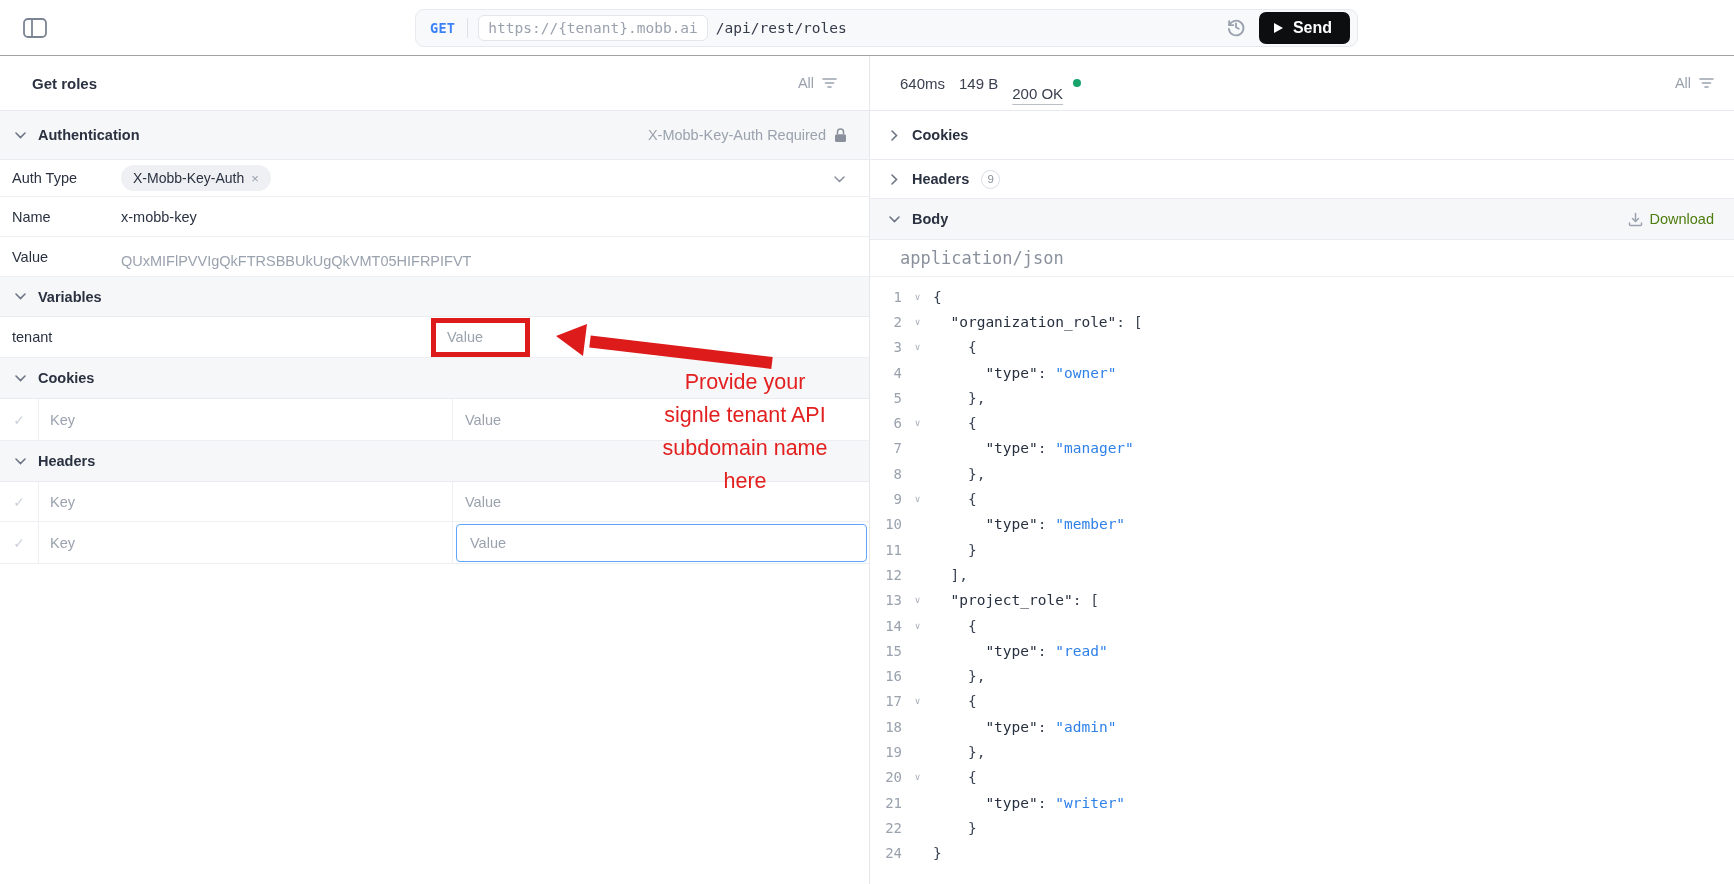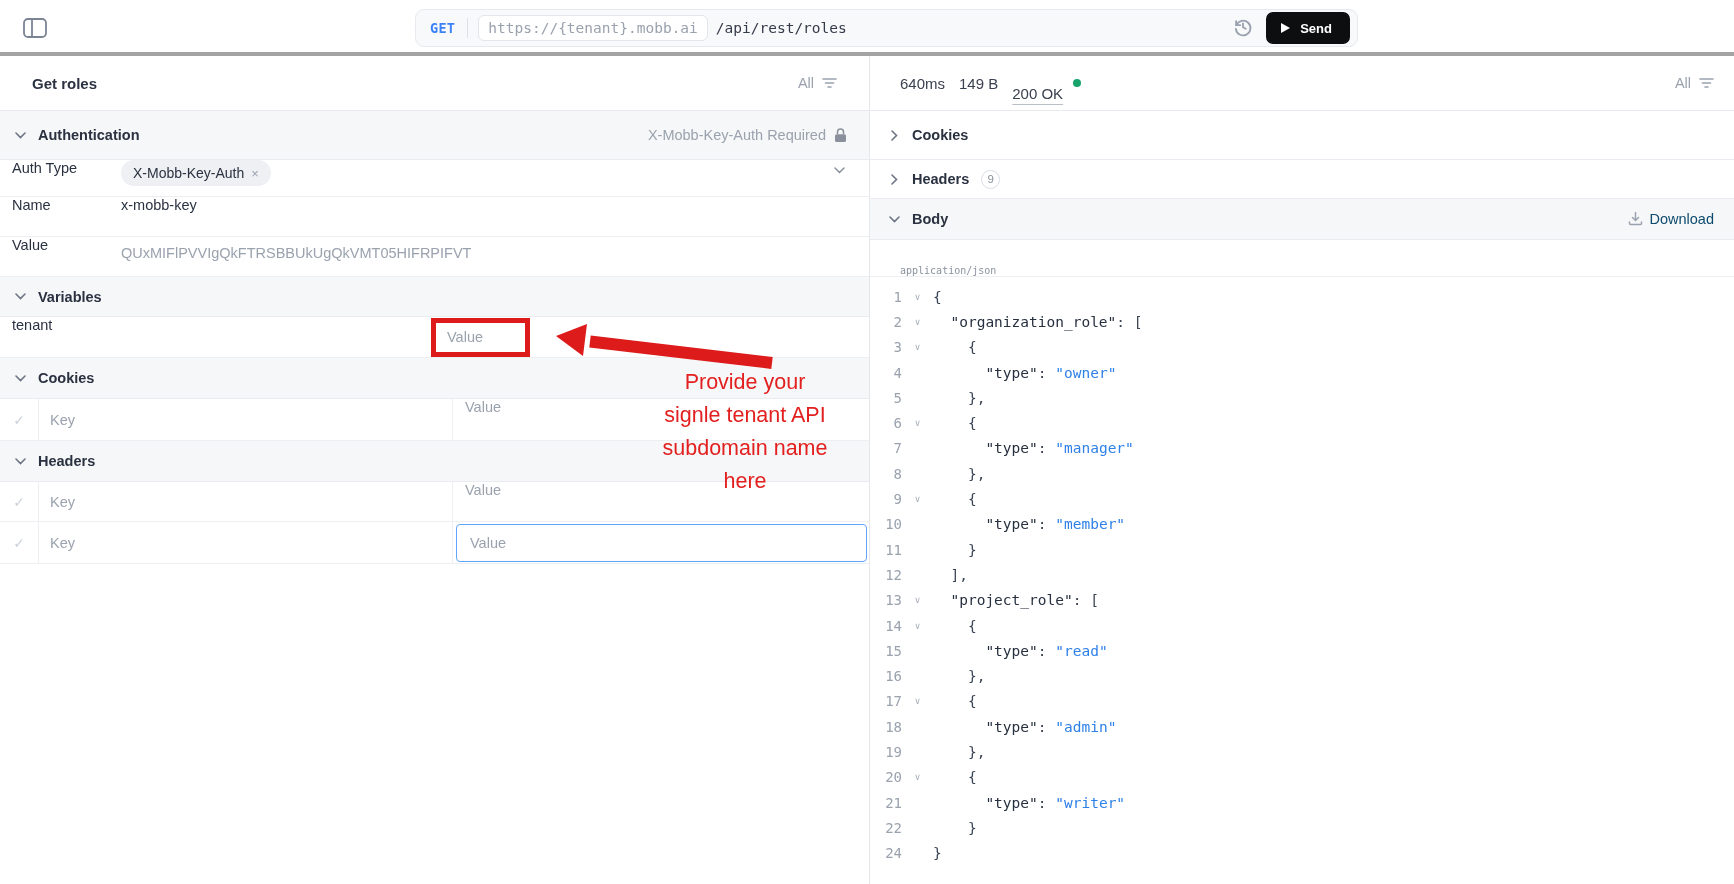--- a/index.html
+++ b/index.html
@@ -1,47 +1,47 @@
 <!DOCTYPE html>
 <html><head>
 <meta charset="utf-8">
 <style>
   * { margin:0; padding:0; box-sizing:border-box; }
   html,body { width:1734px; height:884px; overflow:hidden; background:#fff;
               font-family:"Liberation Sans","DejaVu Sans",sans-serif; color:#2b3342; }
   .app { position:relative; width:1734px; height:884px; }
 
   
-  .topbar { height:56px; border-bottom:4px solid #a3a3a3; display:flex; align-items:center; position:relative; background:#fff; }
+  .topbar { height:56px; border-bottom:1px solid #a3a3a3; display:flex; align-items:center; position:relative; background:#fff; }
   .sidebar-toggle { position:absolute; left:22px; top:18px; width:26px; height:22px; background:none; border:none; cursor:pointer; color:#7b8494; }
   .urlbar { position:absolute; left:415px; top:9px; width:943px; height:38px; background:#f8f9fb;
             border:1px solid #e7e9ee; border-radius:9px; display:flex; align-items:center; padding:0 7px 0 14px; }
   .method { font-family:"DejaVu Sans Mono","Liberation Mono",monospace; font-weight:bold; font-size:13.5px; color:#3b82f6; letter-spacing:.3px; }
   .url-divider { width:1px; height:20px; background:#dde1e7; margin:0 10px 0 12px; }
   .base-url { font-family:"DejaVu Sans Mono","Liberation Mono",monospace; font-size:14.5px; color:#9aa2ae;
               background:#fff; border:1px solid #e3e6ec; border-radius:6px; padding:4px 9px; }
   .path { font-family:"DejaVu Sans Mono","Liberation Mono",monospace; font-size:14.5px; color:#343b49; margin-left:8px; }
   .urlbar .spacer { flex:1; }
   .history-btn { background:none; border:none; cursor:pointer; color:#9aa2ae; width:26px; height:26px; margin-right:10px; }
   .send-btn { background:#0d0e10; color:#fff; border:none; border-radius:7px; height:32px; padding:0 18px 0 14px;
-              font-size:13px; font-weight:600; display:flex; align-items:center; gap:9px; cursor:pointer; }
+              font-size:16px; font-weight:600; display:flex; align-items:center; gap:9px; cursor:pointer; }
   .send-btn svg { display:block; }
 
   
   .panels { display:flex; height:828px; }
   .left-panel  { width:870px; border-right:1px solid #e5e7eb; }
   .right-panel { width:864px; display:flex; flex-direction:column; }
 
   .panel-head { height:55px; border-bottom:1px solid #e7e9ee; display:flex; align-items:center; padding:0 32px; }
   .panel-title { font-size:15px; font-weight:600; color:#2a3140; }
   .flt { margin-left:auto; display:flex; align-items:center; gap:8px; color:#9aa2ae; font-size:14.5px; cursor:pointer; }
 
   .sec-head { background:#f6f7f8; border-bottom:1px solid #e9ebf0; display:flex; align-items:center; padding:0 22px 0 14px; gap:12px; }
   .sec-head .lbl { font-size:14.5px; font-weight:600; color:#2a3140; }
-  .row { display:flex; align-items:flex-start; border-bottom:1px solid #edeff3; position:relative; background:#fff; }
+  .row { display:flex; align-items:center; border-bottom:1px solid #edeff3; position:relative; background:#fff; }
   .r37{height:37px} .r39{height:39px} .r40{height:40px} .r41{height:41px} .r42{height:42px} .r49{height:49px}
 
   .chev { color:#6d7584; display:inline-flex; width:12px; justify-content:center; }
   .auth-right { margin-left:auto; display:flex; align-items:center; gap:8px; color:#9aa2ae; font-size:14.5px; font-weight:400; }
 
   .flabel { width:121px; padding-left:12px; font-size:14.5px; color:#2a3140; flex:none; }
   .fvalue { font-size:14.5px; color:#2a3140; }
   .fvalue.muted { color:#9aa2ae;margin-top:8px; }
   .pill { background:#eef0f3; border-radius:999px; padding:5px 12px; font-size:14px; color:#2a3140; display:inline-flex; align-items:center; gap:7px; }
   .pill .x { color:#9aa2ae; font-size:13px; cursor:pointer; }
@@ -57,23 +57,23 @@
   
   .meta-row { height:55px; border-bottom:1px solid #e7e9ee; display:flex; align-items:center; padding:0 20px 0 30px; gap:14px; }
   .meta-item { font-size:15px; color:#3a4150; font-weight:500; }
   .status-underline { text-decoration:underline; text-underline-offset:5px; text-decoration-color:#b9bec7;margin-top:20px; }
   .green-dot { width:8px; height:8px; border-radius:50%; background:#17a36b; margin-left:-4px; }
   .resp-sec { display:flex; align-items:center; padding:0 20px 0 18px; gap:12px; border-bottom:1px solid #e9ebf0; background:#fff; }
   .resp-sec.grey { background:#f6f7f8; }
   .resp-sec .lbl { font-size:14.5px; font-weight:600; color:#2a3140; }
   .count-badge { width:19px; height:19px; border-radius:50%; border:1px solid #d9dde3; color:#8a919c; font-size:11.5px;
                  display:flex; align-items:center; justify-content:center; }
-  .dl { margin-left:auto; display:flex; align-items:flex-start; gap:7px; color:#0c4a6e; font-size:14.5px; cursor:pointer; }
-  .ctype-row { height:37px; border-bottom:1px solid #edeff3; display:flex; align-items:flex-end; padding-left:30px;
-               font-family:"DejaVu Sans Mono","Liberation Mono",monospace; font-size:10px; color:#8a919c; }
+  .dl { margin-left:auto; display:flex; align-items:center; gap:7px; color:#4d7c0f; font-size:14.5px; cursor:pointer; }
+  .ctype-row { height:37px; border-bottom:1px solid #edeff3; display:flex; align-items:center; padding-left:30px;
+               font-family:"DejaVu Sans Mono","Liberation Mono",monospace; font-size:17px; color:#8a919c; }
   .code-area { flex:1; overflow:hidden; padding-top:7px; }
   .code-line { display:flex; height:25.3px; align-items:center; }
   .ln { width:32px; flex:none; text-align:right; font-family:"DejaVu Sans Mono","Liberation Mono",monospace; font-size:14px; color:#9aa2ae; }
   .caret { width:31px; flex:none; text-align:center; color:#a6adb8; font-size:9px; }
   .code-text { font-family:"DejaVu Sans Mono","Liberation Mono",monospace; font-size:14.5px; white-space:pre; color:#3a4455; }
   .tok-k { color:#27303f; } .tok-p { color:#3a4455; } .tok-s { color:#2f81e8; }
 
   
   .annotation { position:absolute; inset:0; pointer-events:none; z-index:40; }
   .anno-box { position:absolute; left:431px; top:318px; width:99px; height:39px; border:5px solid #dd1b1b; }

